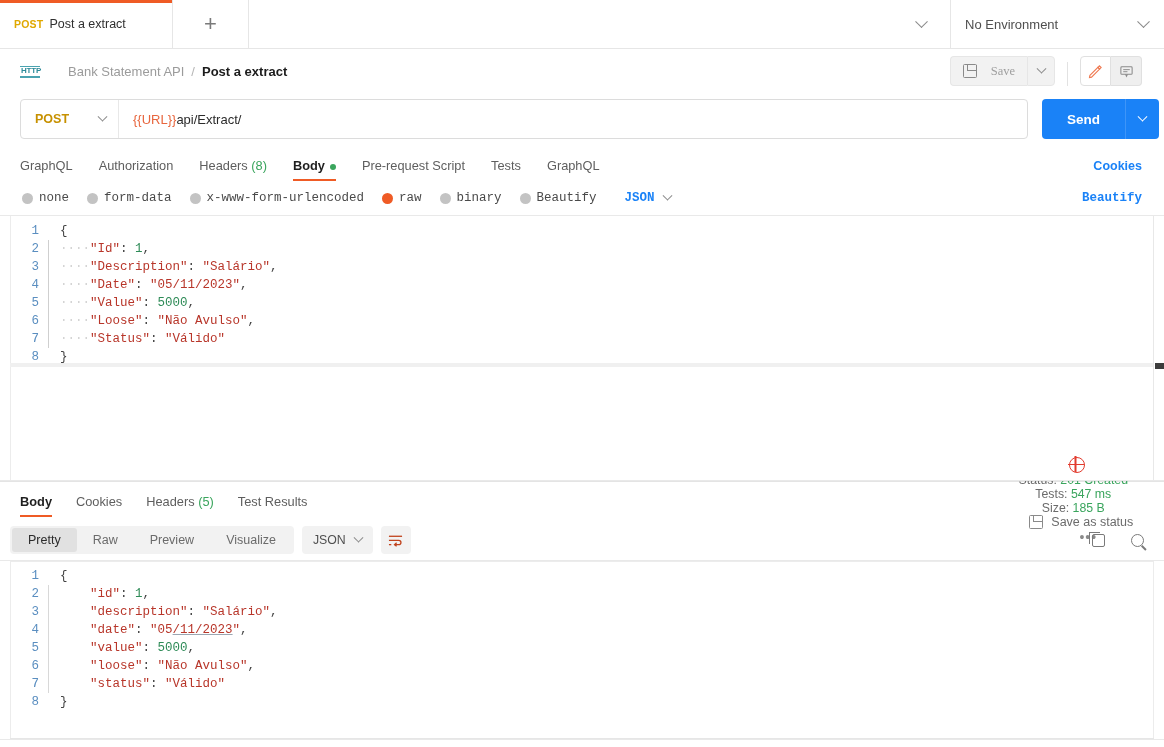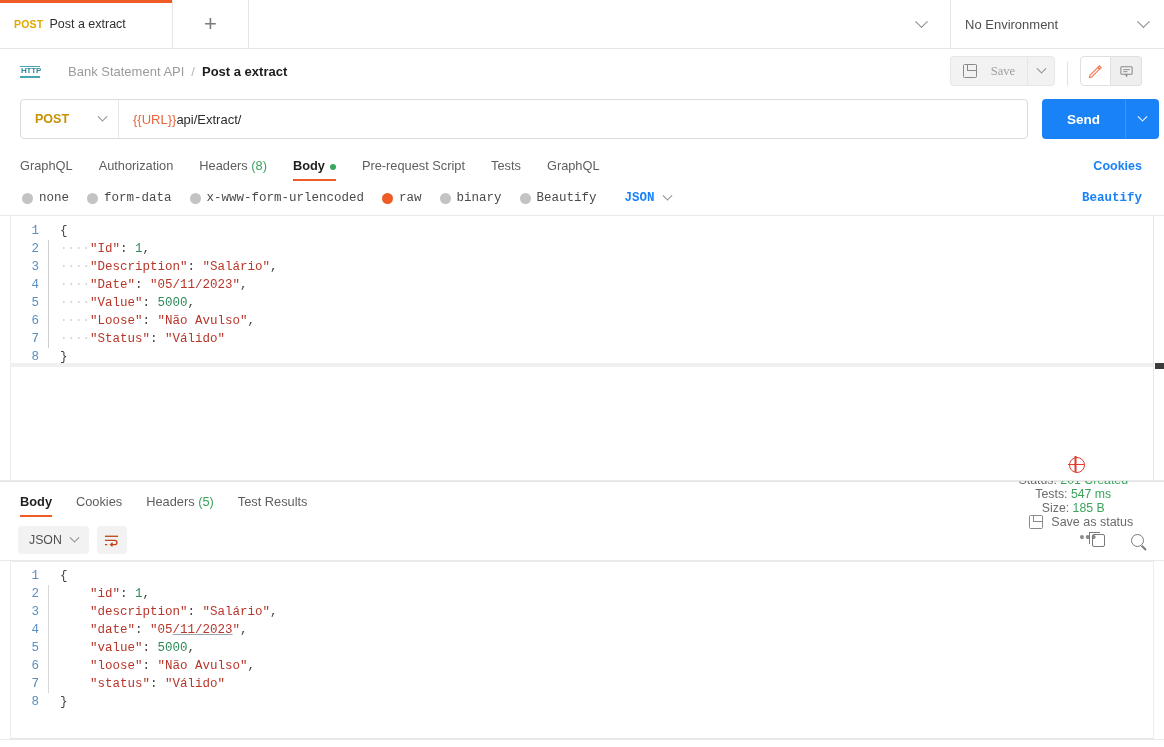--- a/index.html
+++ b/index.html
@@ -493,20 +493,26 @@
       <span class="metric"><span>Size:</span> <b>185 B</b></span>
       <span class="saveex">
         <span class="floppy"></span>
         <span>Save as status</span>
       </span>
       <span class="dots3">•••</span>
     </div>
   </div>
 
   <div class="viewrow">
+    <div class="seg">
+      <div class="segbtn active">Pretty</div>
+      <div class="segbtn">Raw</div>
+      <div class="segbtn">Preview</div>
+      <div class="segbtn">Visualize</div>
+    </div>
     <div class="respjson">
       <span class="j">JSON</span>
       <span class="chev sm"></span>
     </div>
     <div class="wrapbtn">
       <svg width="17" height="15" viewBox="0 0 18 16">
         <path d="M2 3.5 h14" stroke="#c0431d" stroke-width="1.4"></path>
         <path d="M2 7.8 h10.5 a2.3 2.3 0 0 1 0 4.6 h-4" stroke="#c0431d" stroke-width="1.4" fill="none"></path>
         <path d="M10.2 10.5 L8 12.4 L10.2 14.2" stroke="#c0431d" stroke-width="1.4" fill="none"></path>
         <path d="M2 12.4 h2.5" stroke="#c0431d" stroke-width="1.4"></path>

